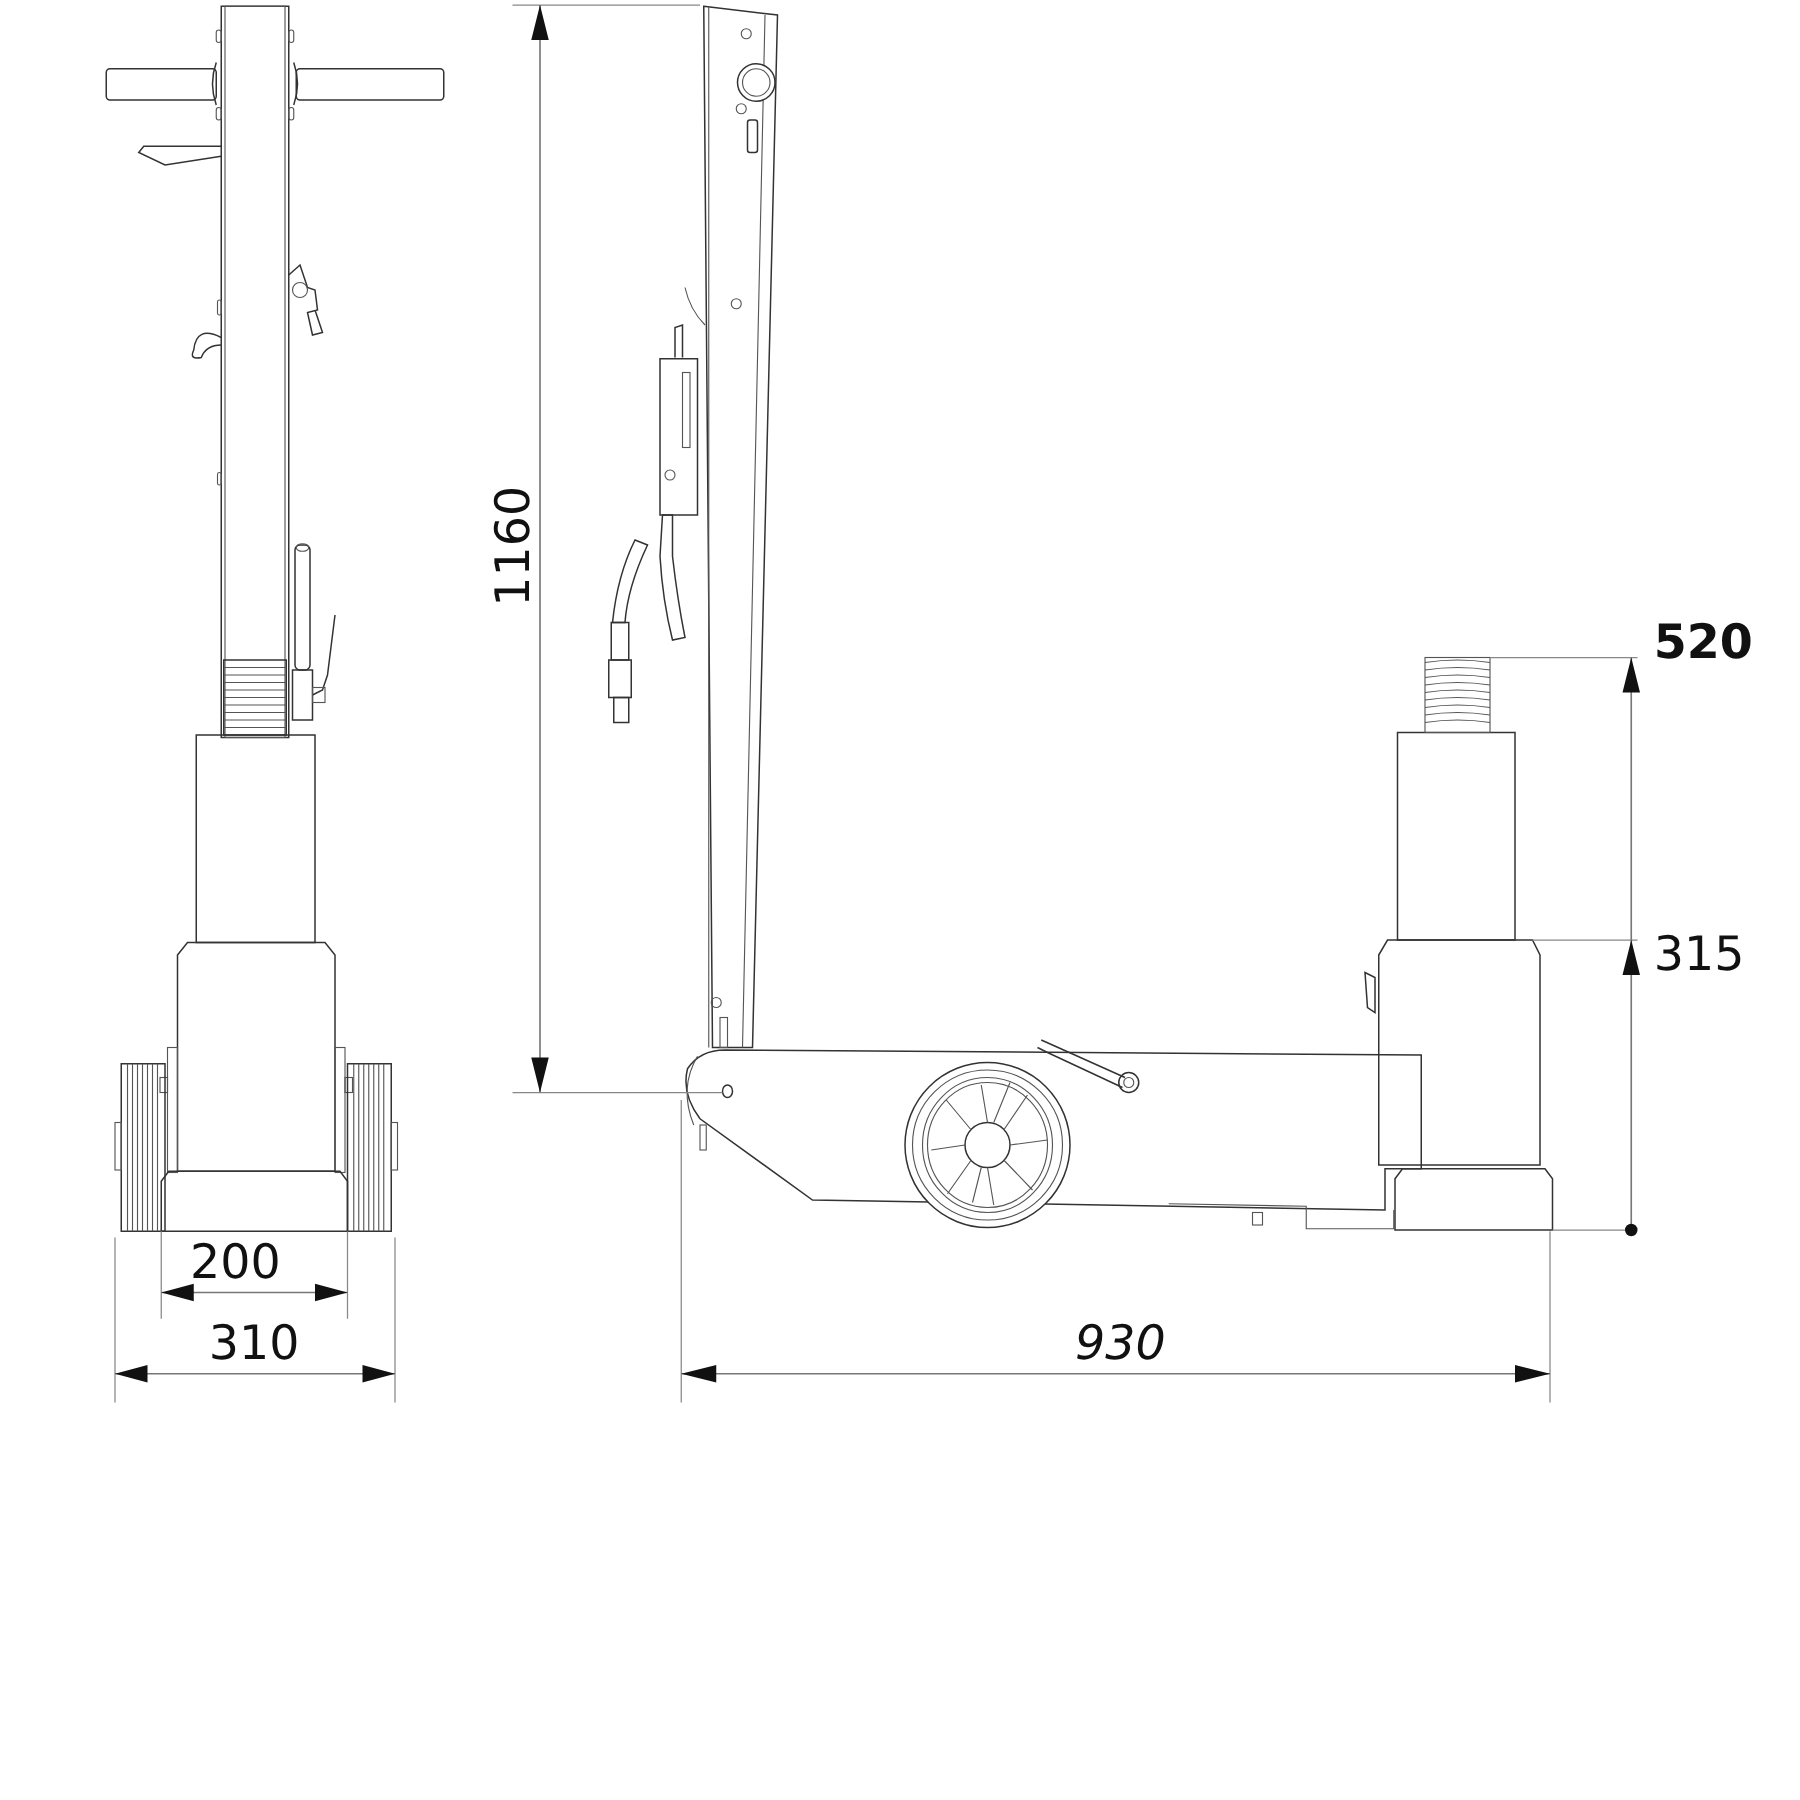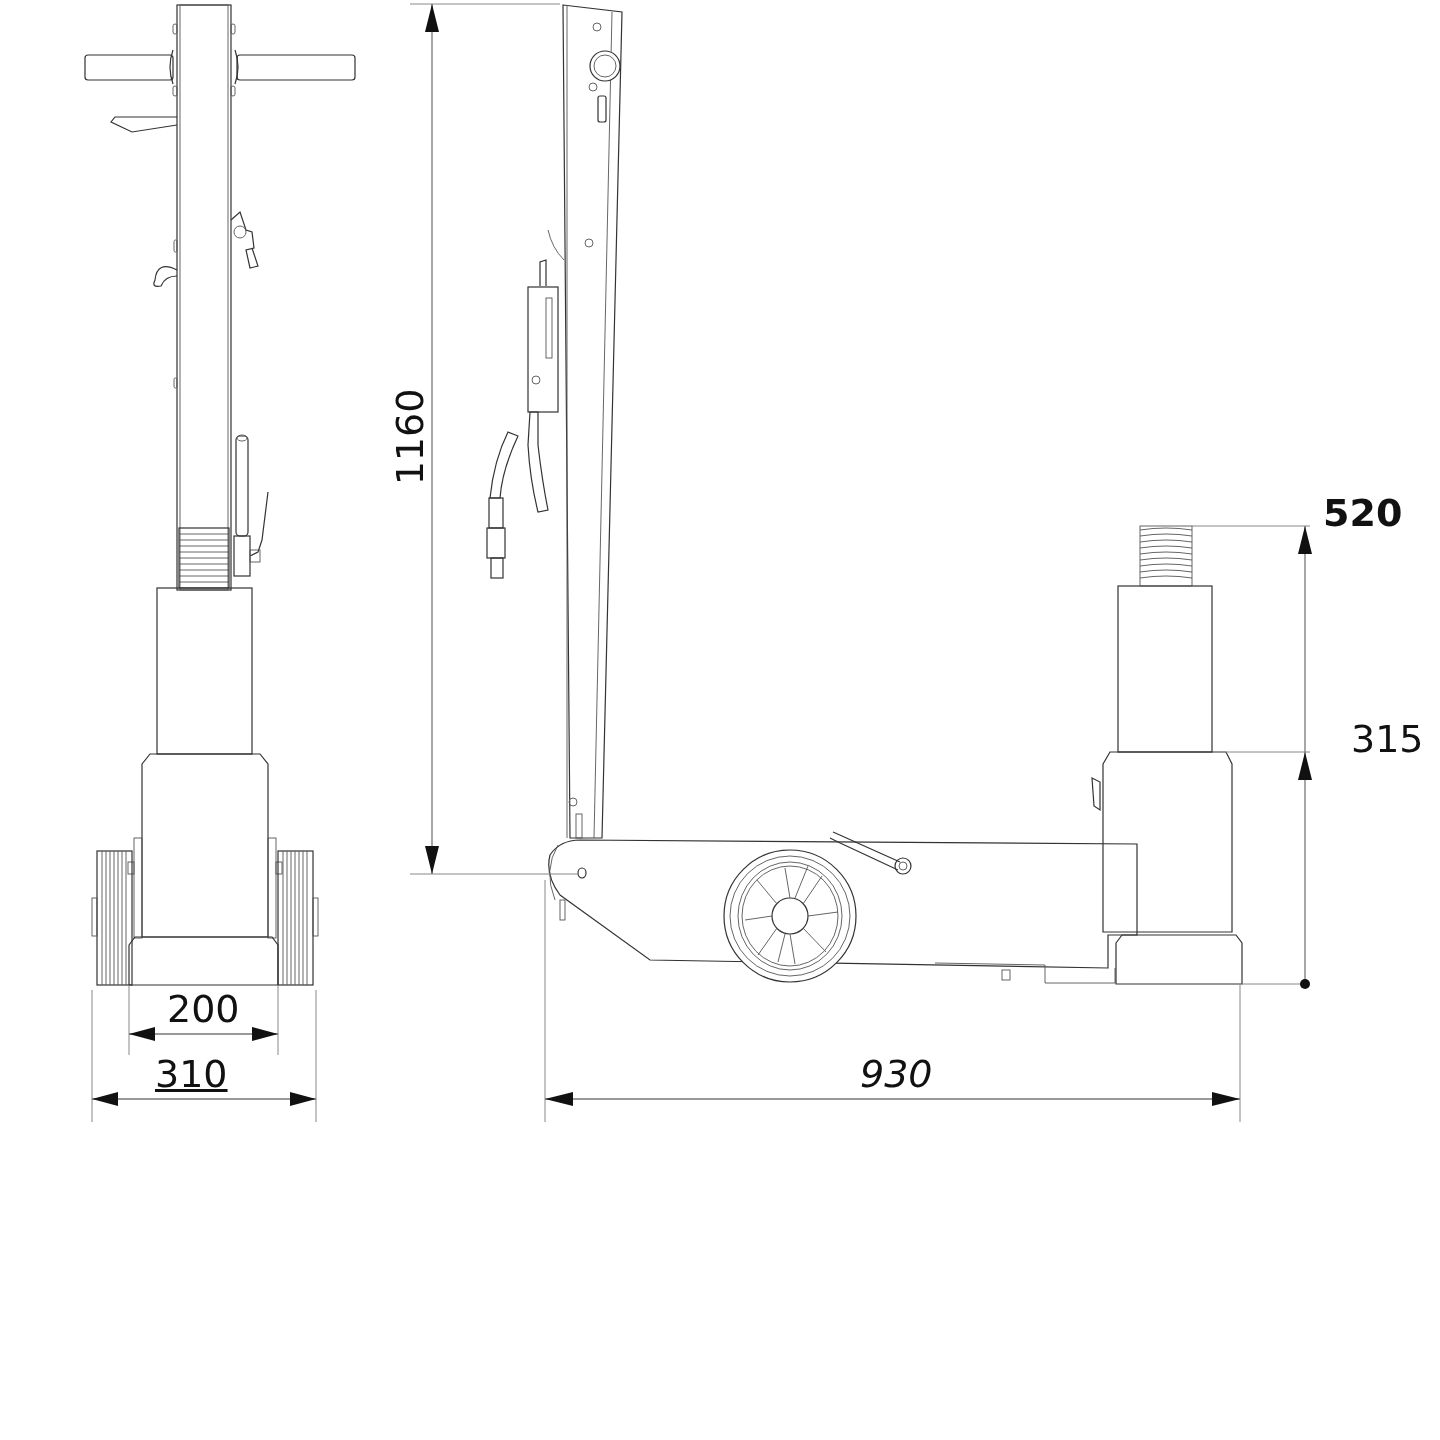--- a/index.html
+++ b/index.html
@@ -149,18 +149,18 @@
     <path class="dim" d="M432 4 V874"></path>
     <path class="arrow" d="M432 4 l-7 28 h14 z M432 874 l-7 -28 h14 z"></path>
 
     <path class="ext" d="M1192 526 H1310 M1226 752 H1310 M1242 984 H1306"></path>
     <path class="dim" d="M1305 526 V984"></path>
     <path class="arrow" d="M1305 526 l-7 28 h14 z M1305 752 l-7 28 h14 z"></path>
     <circle class="arrow" cx="1305" cy="984" r="5"></circle>
   </g>
 </svg>
 
-<div class="lbl" style="left:167px; top:990px;text-align:center;">200</div>
-<div class="lbl" style="left:155px; top:1055px;text-decoration:underline;">310</div>
+<div class="lbl" style="left:152px; top:990px;text-align:center;">200</div>
+<div class="lbl" style="left:167px; top:1055px;">310</div>
 <div class="lbl" style="left:860px; top:1055px;font-style:italic;">930</div>
 <div class="lbl" style="left:362px; top:418px; transform: rotate(-90deg); transform-origin: center;">1160</div>
 <div class="lbl" style="left:1323px; top:494px;font-weight:bold;">520</div>
-<div class="lbl" style="left:1323px; top:720px;margin-left:28px;">315</div>
+<div class="lbl" style="left:1323px; top:744px;">315</div>
 
 </body></html>

